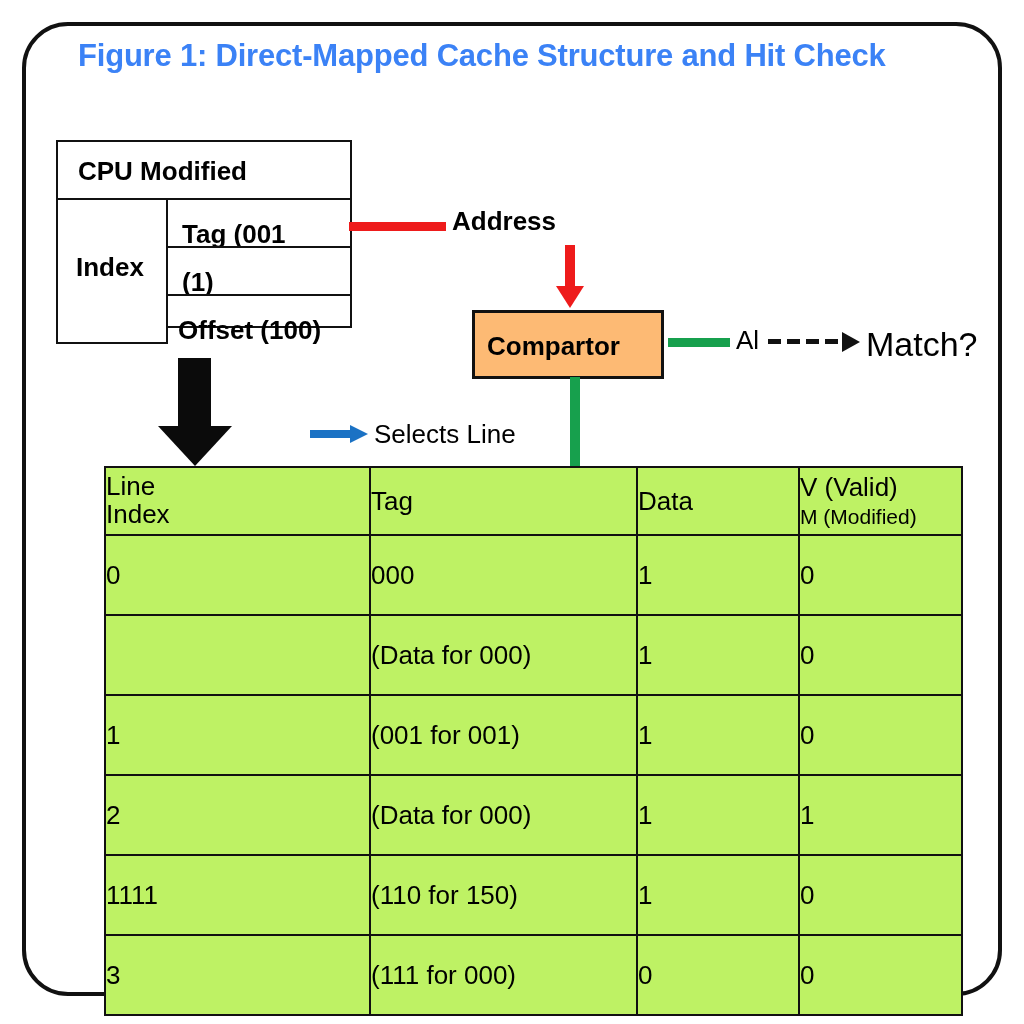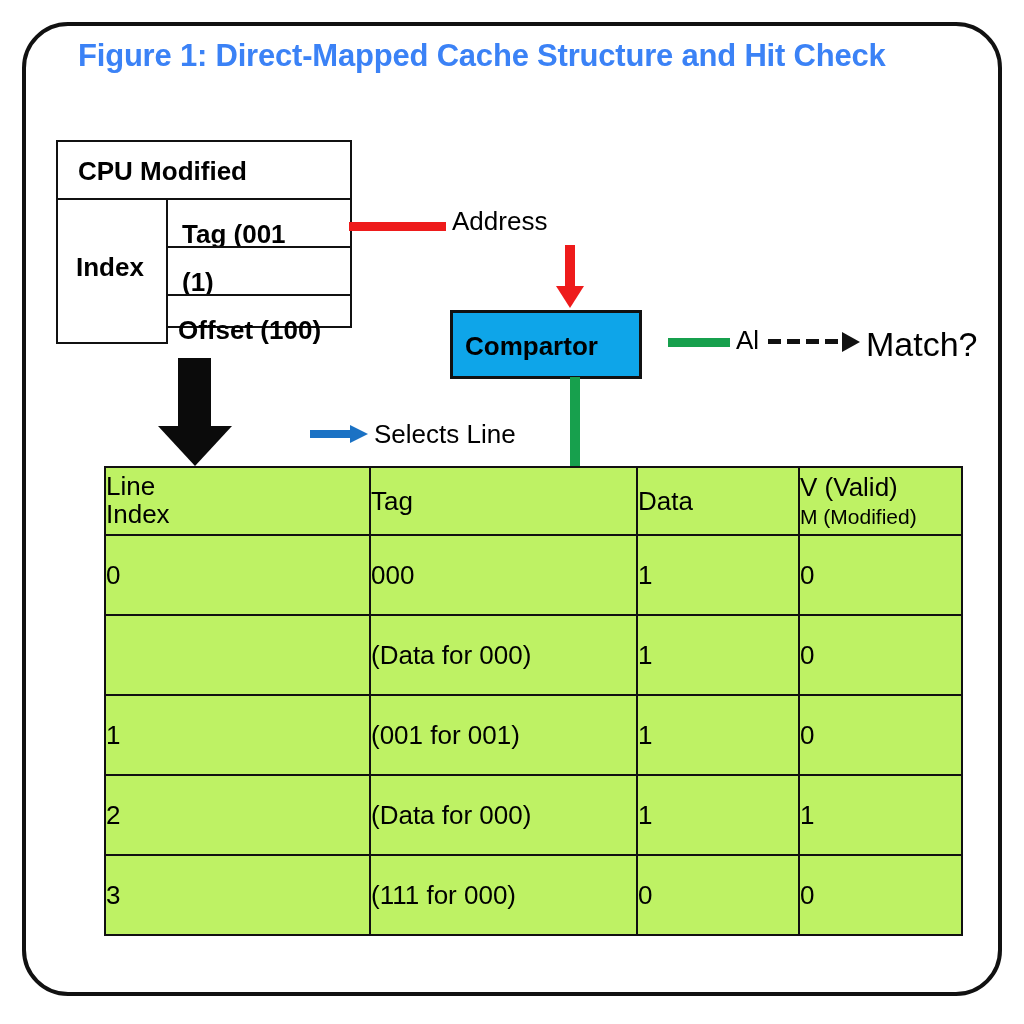--- a/index.html
+++ b/index.html
@@ -39,34 +39,34 @@
   .f-tag{top:58px;}
   .f-one{top:106px;}
   .f-off{top:154px;height:34px;}
   .f-off span{left:10px;}
 
   
   .red-line{
     position:absolute;left:349px;top:222px;width:97px;height:9px;background:#EE1B1B;
   }
   .lbl-address{
-    position:absolute;left:452px;top:206px;font-size:26px;font-weight:normal;white-space:nowrap;
+    position:absolute;left:452px;top:206px;font-size:26px;font-weight:bold;white-space:nowrap;
   }
 
   
   .red-arrow-shaft{position:absolute;left:565px;top:245px;width:10px;height:44px;background:#EE1B1B;}
   .red-arrow-head{
     position:absolute;left:556px;top:286px;width:0;height:0;
     border-left:14px solid transparent;border-right:14px solid transparent;border-top:22px solid #EE1B1B;
   }
 
   
   .comparator{
-    position:absolute;left:450px;top:310px;width:192px;height:69px;
-    border:3px solid #111;box-sizing:border-box;background:#0ea5e9;
+    position:absolute;left:472px;top:310px;width:192px;height:69px;
+    border:3px solid #111;box-sizing:border-box;background:#fdba74;
   }
   .comparator span{position:absolute;left:12px;top:18px;font-size:26px;font-weight:bold;white-space:nowrap;}
 
   
   .green-out{position:absolute;left:668px;top:338px;width:62px;height:9px;background:#17A04D;}
   .lbl-al{position:absolute;left:736px;top:325px;font-size:26px;white-space:nowrap;}
   .dash-arrow{position:absolute;left:768px;top:336px;width:92px;height:10px;}
   .dash-seg{position:absolute;top:3px;width:13px;height:5px;background:#111;}
   .dash-head{
     position:absolute;left:74px;top:-4px;width:0;height:0;
@@ -209,20 +209,26 @@
         <td class="cell-data">1</td>
         <td class="cell-vm">0</td>
       </tr>
       <tr>
         <td class="cell-idx">2</td>
         <td class="cell-tag">(Data for 000)</td>
         <td class="cell-data">1</td>
         <td class="cell-vm">1</td>
       </tr>
       <tr>
+        <td class="cell-idx">1111</td>
+        <td class="cell-tag">(110  for 150)</td>
+        <td class="cell-data">1</td>
+        <td class="cell-vm">0</td>
+      </tr>
+      <tr>
         <td class="cell-idx">3</td>
         <td class="cell-tag">(111  for 000)</td>
         <td class="cell-data">0</td>
         <td class="cell-vm">0</td>
       </tr>
     </tbody>
   </table>
 
 </div>
 

